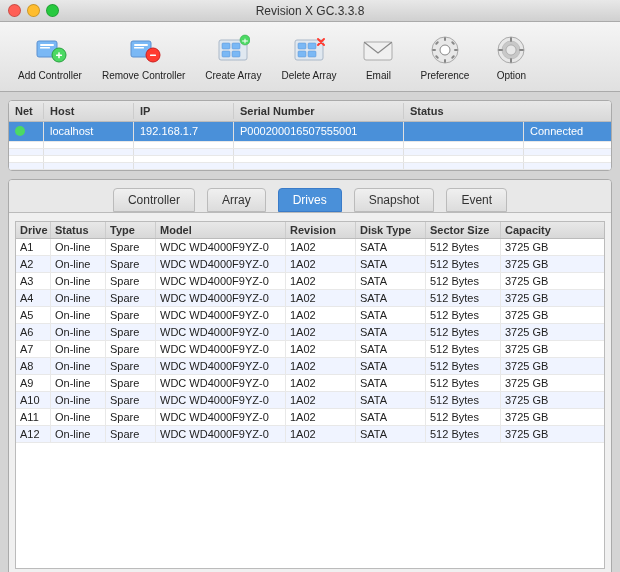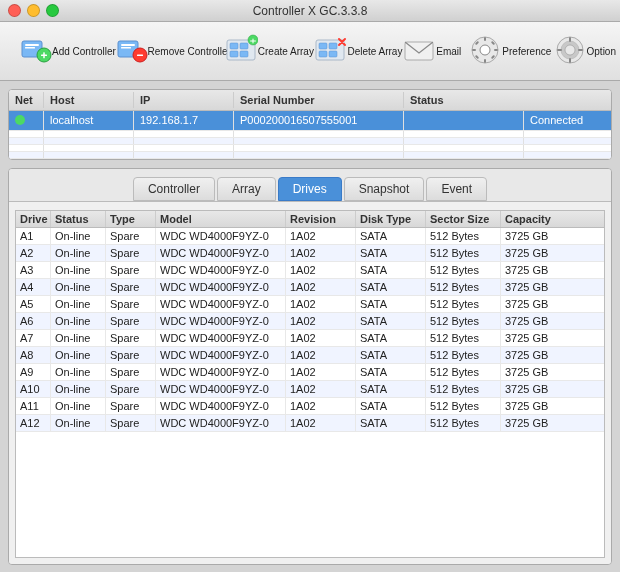--- a/index.html
+++ b/index.html
@@ -43,21 +43,21 @@
     .toolbar {
       background: linear-gradient(to bottom, #f5f5f5, #e0e0e0);
       border-bottom: 1px solid #aaa;
       display: flex;
       align-items: center;
       padding: 6px 10px;
       gap: 4px;
     }
     .toolbar-item {
       display: flex;
-      flex-direction: row;
+      flex-direction: column;
       align-items: center;
       padding: 4px 8px;
       cursor: pointer;
       border-radius: 5px;
       min-width: 60px;
     }
     .toolbar-icon {
       width: 36px; height: 36px;
       display: flex;
       align-items: center;
@@ -131,21 +131,21 @@
       border: 1px solid #aaa;
       border-radius: 4px;
       flex: 1;
       display: flex;
       flex-direction: column;
       overflow: hidden;
     }
     .tabs-row {
       display: flex;
       justify-content: center;
-      gap: 2px;
+      gap: 12px;
       padding: 8px 0 0 0;
       background: #e8e8e8;
     }
     .tab-item {
       padding: 4px 14px;
       font-size: 12px;
       background: linear-gradient(to bottom, #f0f0f0, #dcdcdc);
       border: 1px solid #bbb;
       border-radius: 4px 4px 0 0;
       cursor: pointer;
@@ -222,21 +222,21 @@
   </style>
 </head>
 <body>
 
 <div class="title-bar">
   <div class="title-bar-buttons">
     <div class="tb-btn tb-close"></div>
     <div class="tb-btn tb-min"></div>
     <div class="tb-btn tb-max"></div>
   </div>
-  <span class="title-text">Controller X GC.3.3.8</span>
+  <span class="title-text">Revision X GC.3.3.8</span>
 </div>
 
 <div class="toolbar">
 
   <div class="toolbar-item">
     <div class="toolbar-icon">
       <svg width="34" height="34" viewBox="0 0 34 34">
         <rect x="4" y="8" width="20" height="16" rx="2" fill="#7ab8f5" stroke="#5a90d0" stroke-width="1"></rect>
         <rect x="7" y="11" width="14" height="2" rx="1" fill="white"></rect>
         <rect x="7" y="14" width="10" height="1.5" rx="0.5" fill="white"></rect>

